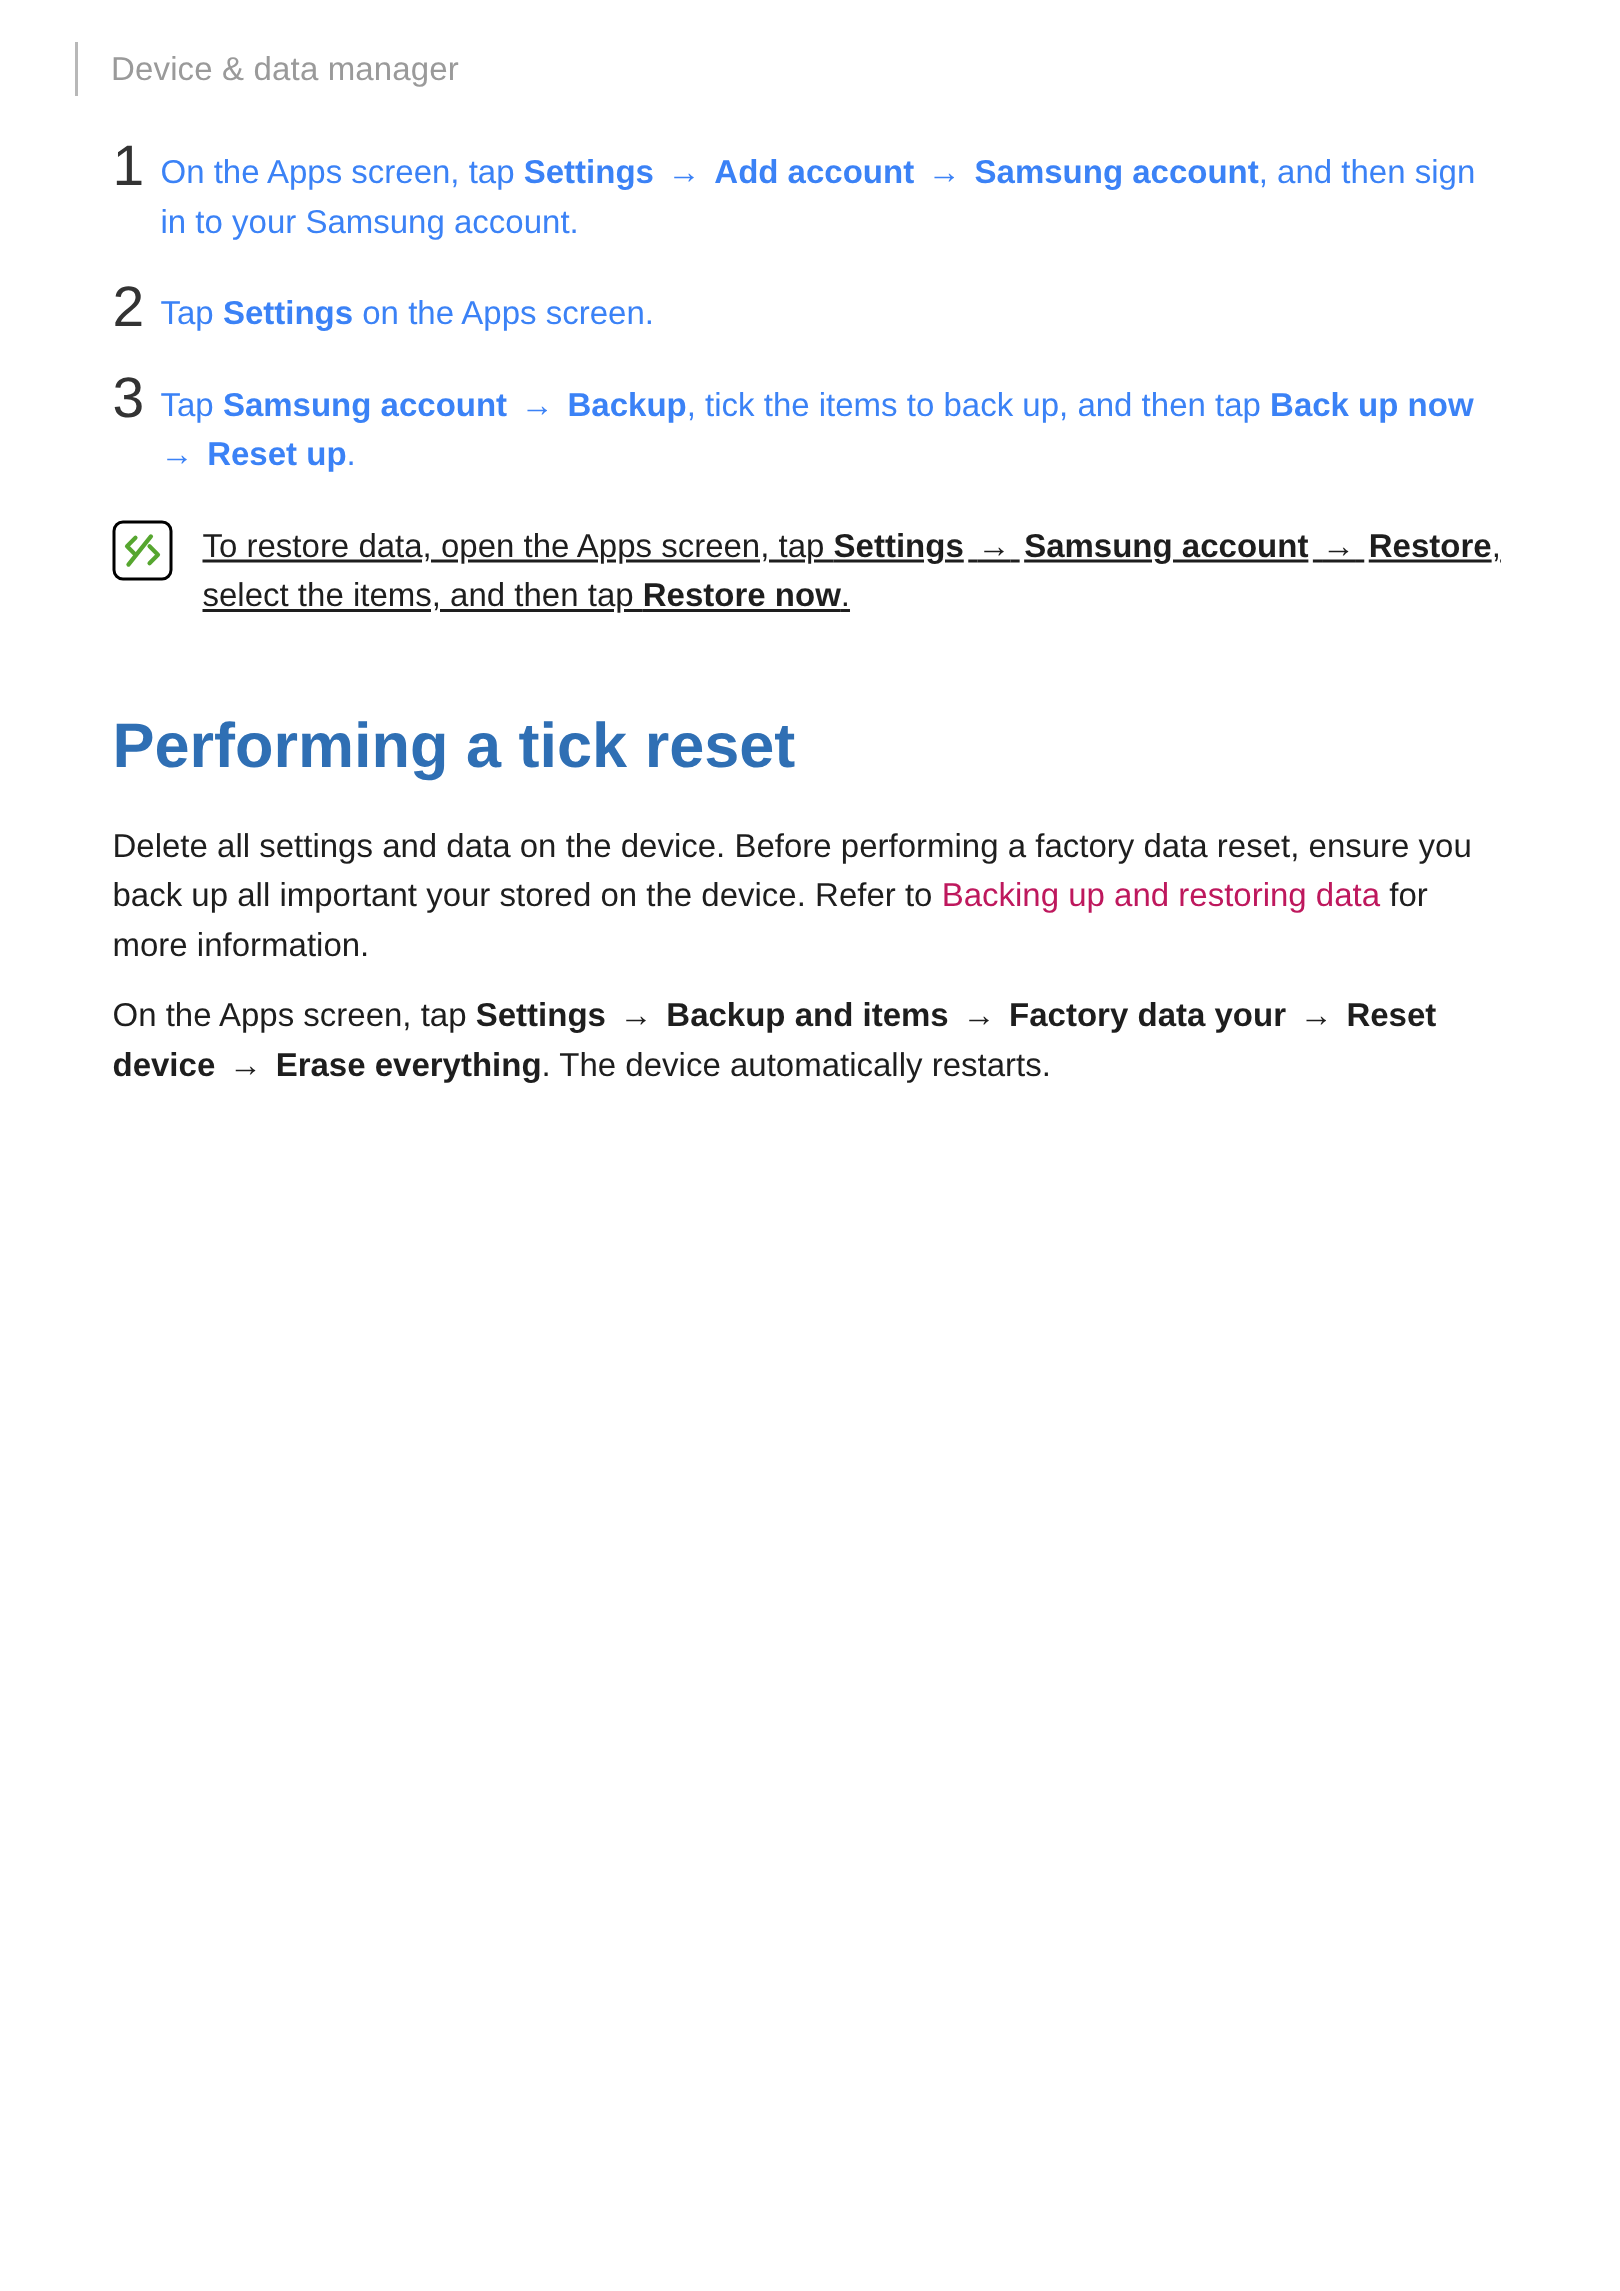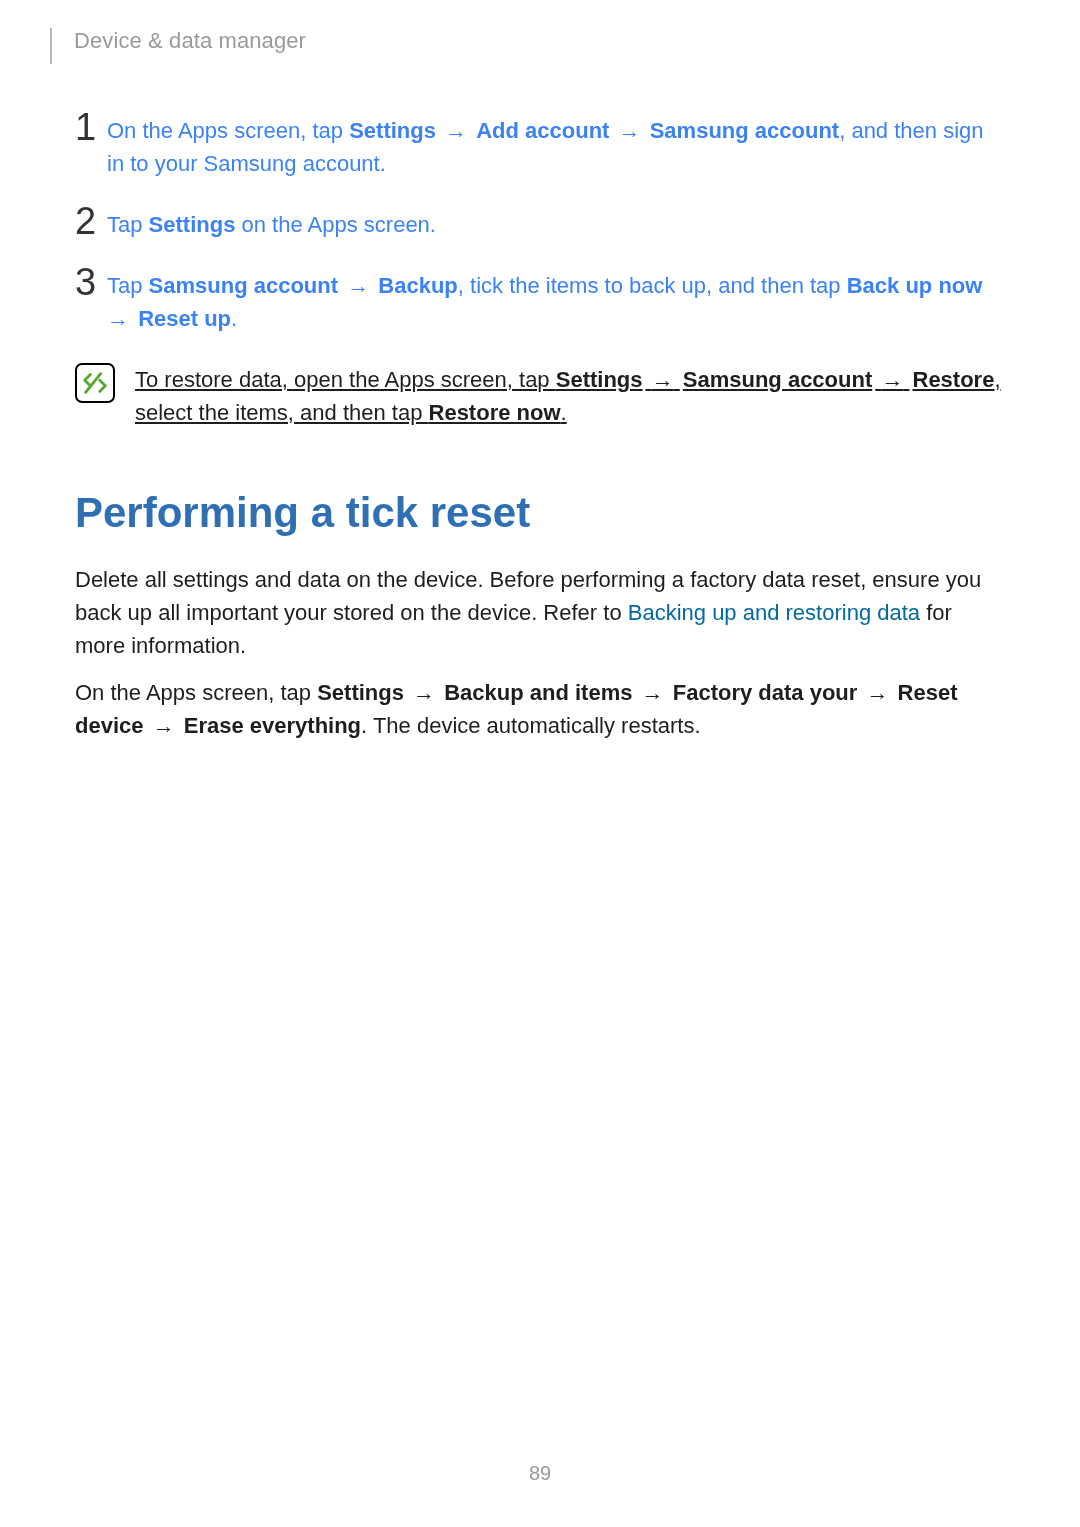--- a/index.html
+++ b/index.html
@@ -12,21 +12,22 @@
     position: relative;
   }
   .page {
     width: 1080px;
     height: 1527px;
     padding: 28px 75px 0 75px;
     position: relative;
   }
   .header-strip {
     display: flex;
-    margin-bottom: 50px;
+    align-items: center;
+    margin-bottom: 34px;
   }
   .header-rule {
     width: 2px;
     height: 36px;
     background: #b8b8b8;
     margin-right: 22px;
     margin-left: -25px;
   }
   .header-text {
     font-size: 22px;
@@ -95,21 +96,21 @@
     color: #2f6fb4;
     margin-bottom: 26px;
   }
   .reset-body {
     font-size: 22px;
     line-height: 33px;
     color: #1e1e1e;
     margin-bottom: 14px;
   }
   .link {
-    color: #0369a1;
+    color: #be185d;
     text-decoration: none;
     cursor: pointer;
   }
   .page-number {
     position: absolute;
     bottom: 42px;
     left: 0;
     width: 1080px;
     text-align: center;
     font-size: 20px;
@@ -168,15 +169,14 @@
   <div class="section-title">Performing a tick reset</div>
 
   <div class="reset-body">
     <span>Delete all settings and data on the device. Before performing a factory data reset, ensure you back up all important your stored on the device. Refer to </span><a class="link">Backing up and restoring data</a><span> for more information.</span>
   </div>
 
   <div class="reset-body">
     <span>On the Apps screen, tap </span><b>Settings</b><span class="arrow"> <span>→</span> </span><b>Backup and items</b><span class="arrow"> <span>→</span> </span><b>Factory data your</b><span class="arrow"> <span>→</span> </span><b>Reset device</b><span class="arrow"> <span>→</span> </span><b>Erase everything</b><span>. The device automatically restarts.</span>
   </div>
 
-  <div class="page-number">89</div>
 
 </div>
 
 </body></html>

